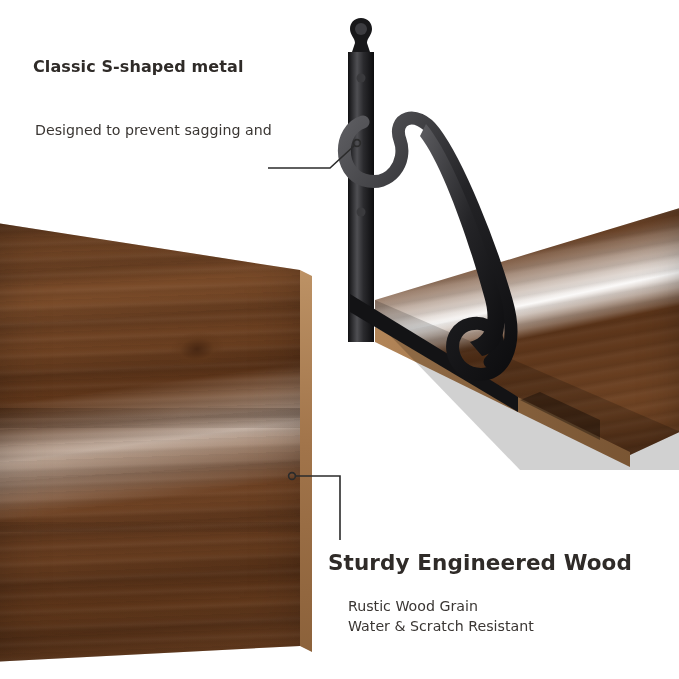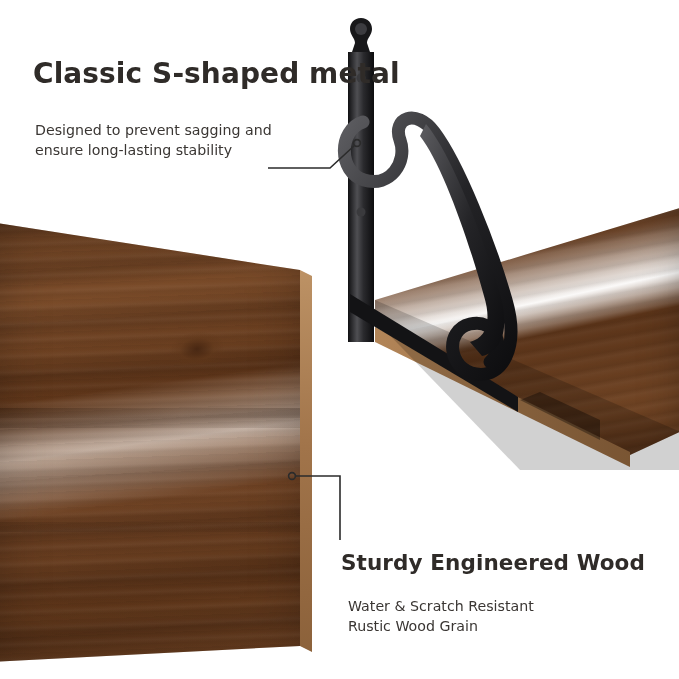--- a/index.html
+++ b/index.html
@@ -120,31 +120,31 @@
     letter-spacing: 0.1px;
   }
   .sub {
     position: absolute;
     color: #3a3633;
     line-height: 1.42;
   }
   #title-top {
     left: 33px;
     top: 57px;
-    font-size: 28px;
+    font-size: 16px;
   }
   #sub-top {
     left: 35px;
     top: 100px;
     font-size: 14.2px;
     width: 280px;
     margin-top: 20px;
   }
   #title-bottom {
-    left: 341px;
+    left: 328px;
     top: 550px;
     font-size: 21.5px;
     text-align: right;
   }
   #sub-bottom {
     left: 348px;
     top: 596px;
     font-size: 14.2px;
     width: 290px;
   }
@@ -212,23 +212,22 @@
     <circle cx="357" cy="143" r="3.4" fill="none" stroke="#2b2b2b" stroke-width="1.6"></circle>
 
     <polyline points="296,476 340,476 340,540" fill="none" stroke="#2b2b2b" stroke-width="1.6"></polyline>
     <circle cx="292" cy="476" r="3.4" fill="none" stroke="#2b2b2b" stroke-width="1.6"></circle>
   </svg>
 
   <div class="head" id="title-top">Classic S-shaped metal</div>
 
   <div class="sub" id="sub-top">
     <span class="l">Designed to prevent sagging and</span>
-    <span class="l">ensure long-lasting stability</span>
   </div>
 
   <div class="head" id="title-bottom">Sturdy Engineered Wood</div>
 
   <div class="sub" id="sub-bottom">
+    <span class="l">Rustic Wood Grain</span>
     <span class="l">Water &amp; Scratch Resistant</span>
-    <span class="l">Rustic Wood Grain</span>
   </div>
 
 </div>
 
 </body></html>

